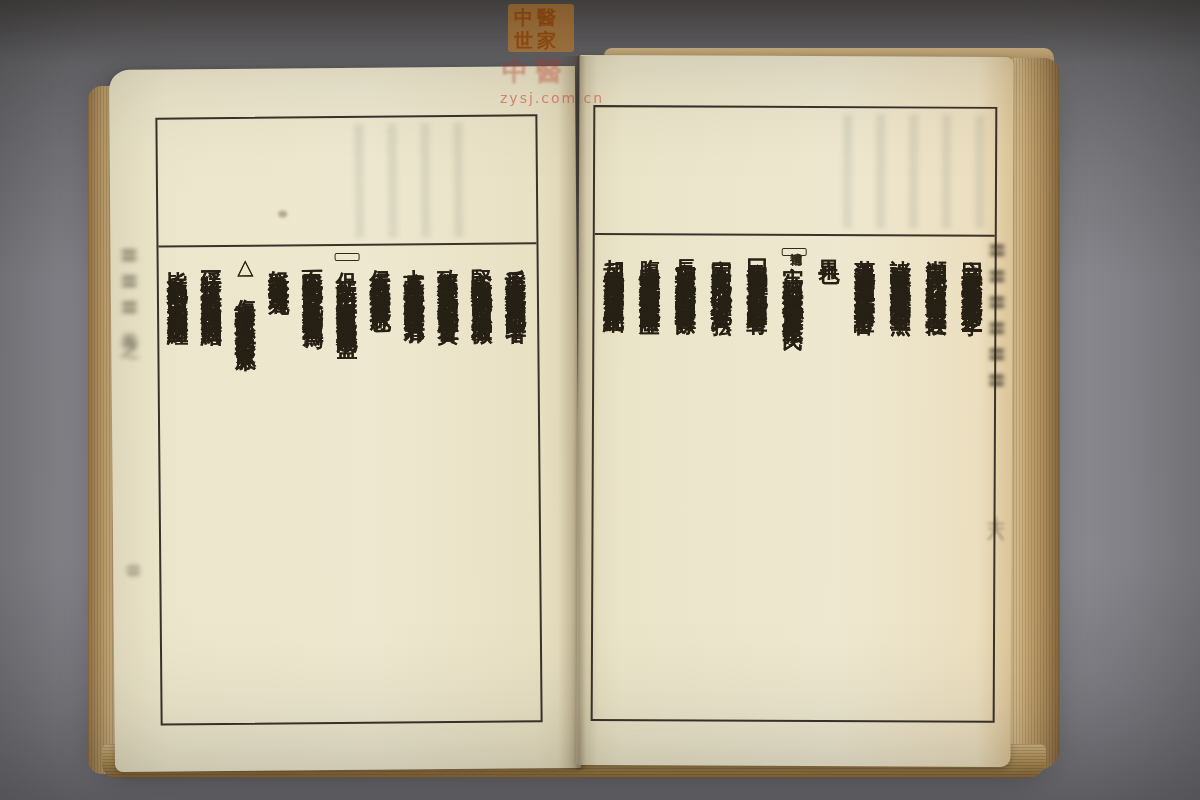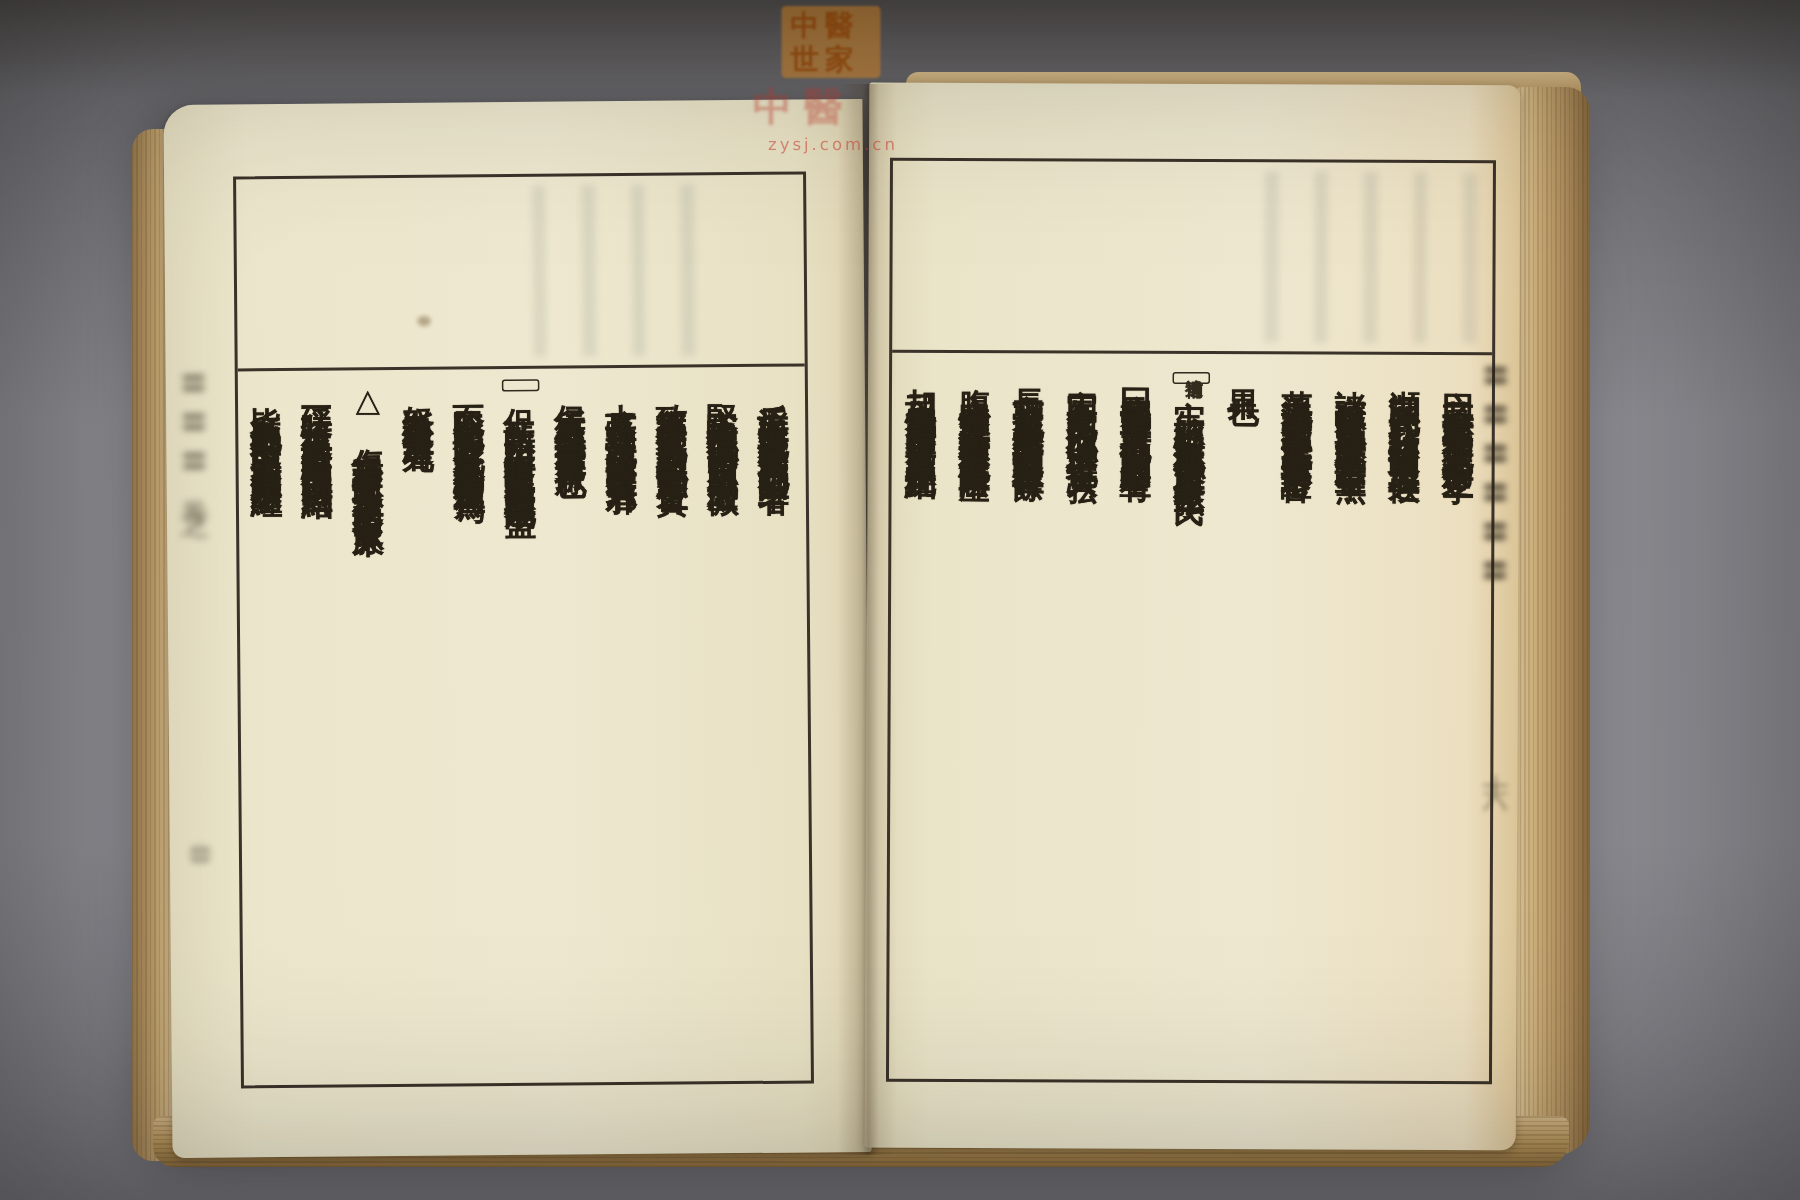--- a/index.html
+++ b/index.html
@@ -64,28 +64,28 @@
   .fold{position:absolute;writing-mode:vertical-rl;text-orientation:upright;
     color:#241d12;filter:blur(2.2px);opacity:.8;font-size:20px;letter-spacing:6px;}
   .page-right .fold-title{right:1px;top:176px;}
   .page-right .fold-page{right:3px;top:446px;opacity:.55;font-size:17px;filter:blur(1.8px);}
   .page-left  .fold-title{left:6px;top:168px;opacity:.55;filter:blur(2.6px);}
   .page-left  .fold-page{left:9px;top:480px;opacity:.4;font-size:16px;filter:blur(2px);}
   .gutter{position:absolute;left:470px;top:10px;width:40px;height:714px;pointer-events:none;
     background:linear-gradient(90deg,rgba(70,48,20,0) 0%,rgba(70,48,20,.22) 42%,rgba(50,32,12,.34) 52%,rgba(70,48,20,.1) 70%,rgba(70,48,20,0) 100%);}
   
   .watermark{position:absolute;left:500px;top:4px;width:130px;pointer-events:none;}
-  .wm-block{width:66px;height:48px;margin-left:21px;
+  .wm-block{width:66px;height:48px;margin-left:8px;
     background:rgba(216,138,43,.6);border-radius:3px;filter:blur(.6px);
     color:rgba(150,74,12,.85);font-size:19px;line-height:23px;letter-spacing:4px;
     padding:2px 0 0 6px;box-sizing:border-box;overflow:hidden;font-weight:700;}
   .wm-seal{color:rgba(196,60,48,.4);font-size:26px;letter-spacing:8px;filter:blur(1px);
     margin:2px 0 0 2px;font-weight:700;}
-  .wm-url{color:rgba(205,62,50,.55);font-size:11px;letter-spacing:2px;filter:blur(.4px);
-    margin:1px 0 0 12px;font-family:"DejaVu Sans",sans-serif;}
+  .wm-url{color:rgba(205,62,50,.55);font-size:14px;letter-spacing:2px;filter:blur(.4px);
+    margin:1px 0 0 0;font-family:"DejaVu Sans",sans-serif;}
 </style>
 </head>
 <body>
 
 <div class="book">
   <div class="book-shadow"></div>
   <div class="edge edge-topright"></div>
   <div class="edge edge-right"></div>
   <div class="edge edge-left"></div>
   <div class="edge edge-bottom"></div>

